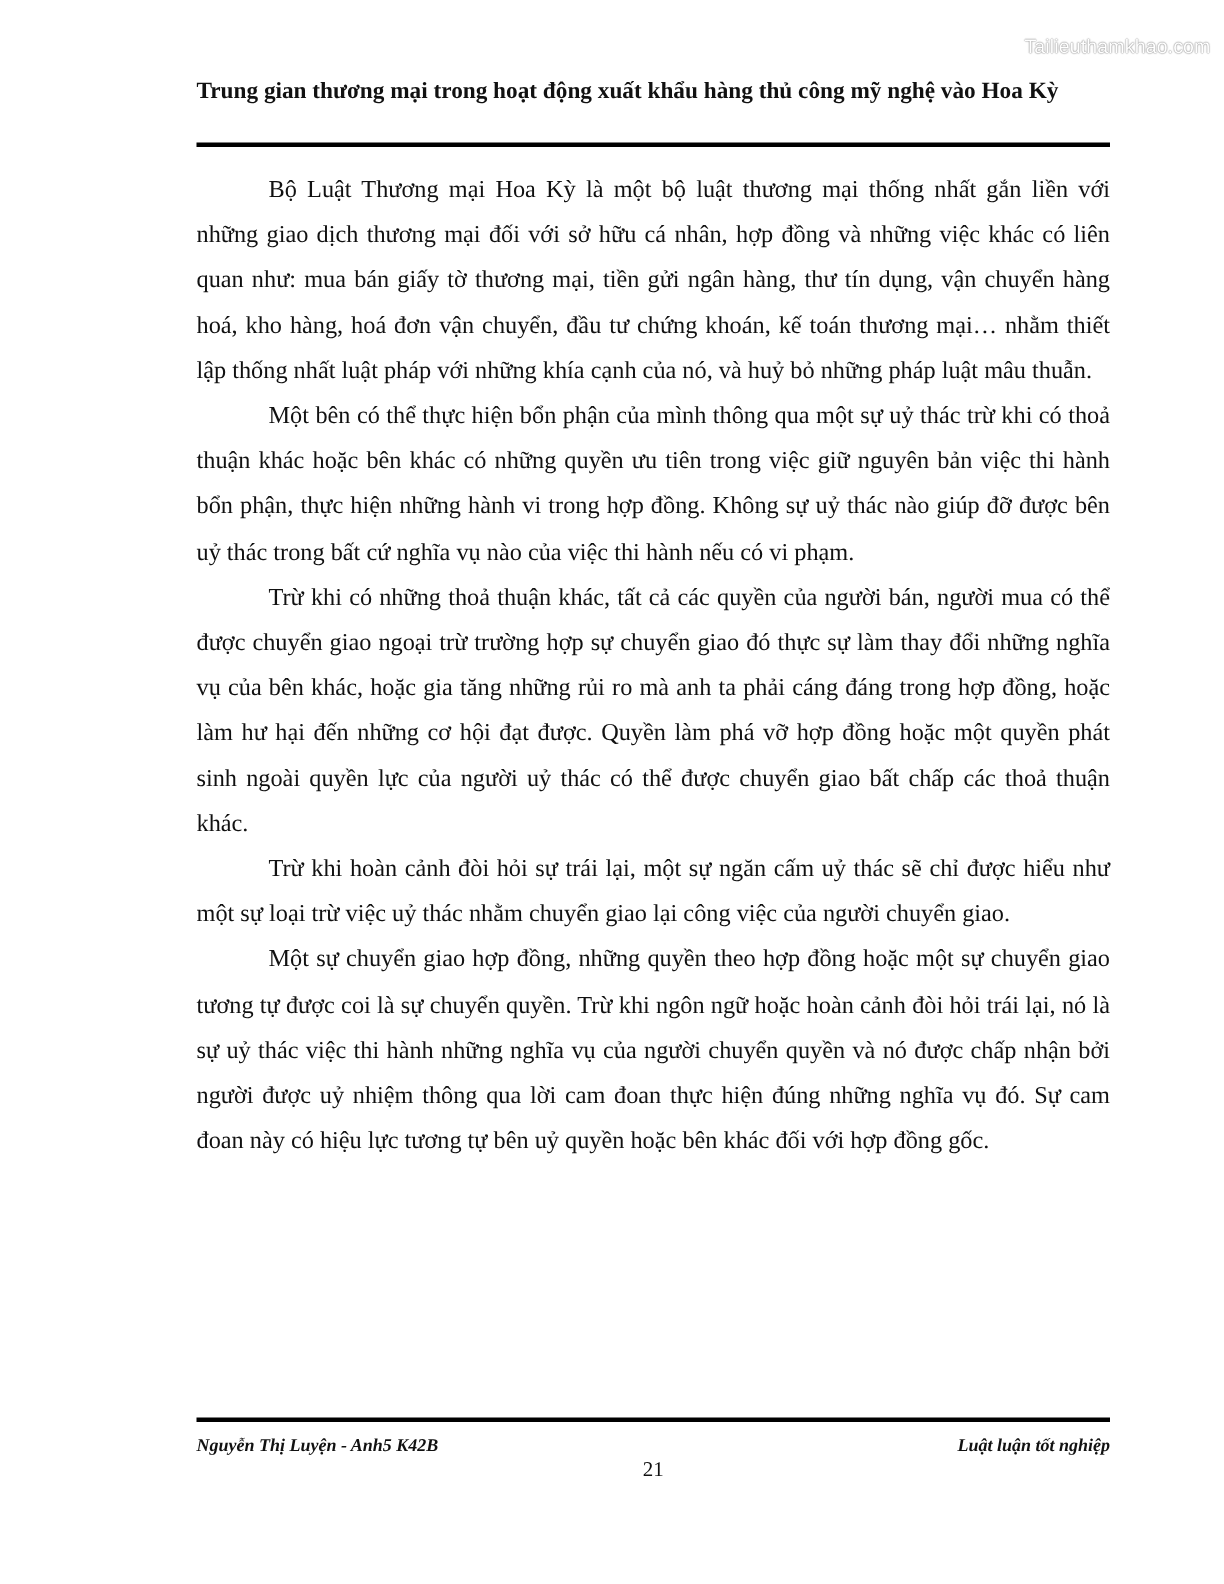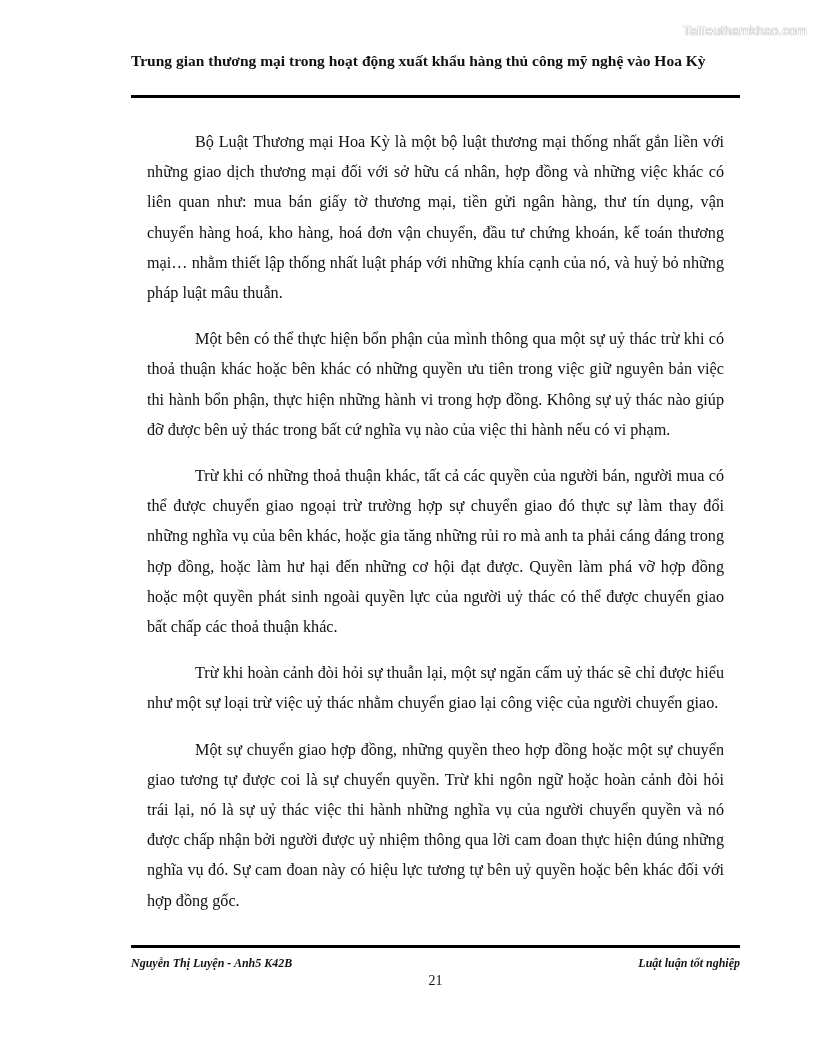--- a/index.html
+++ b/index.html
@@ -53,21 +53,21 @@
   .body-text {
     position: absolute;
     top: 111px;
     left: 0;
     width: 609px;
     font-size: 16.2px;
     line-height: 30.2px;
     text-align: justify;
   }
   .body-text p {
-    margin: 16px;
+    margin: 0;
     text-indent: 48px;
   }
   .bi { font-weight: bold; font-style: italic; }
   .footer-rule {
     position: absolute;
     top: 945px;
     left: 0;
     width: 609px;
     height: 3px;
     background: #000;
@@ -98,21 +98,21 @@
 <div class="watermark">Tailieuthamkhao.com</div>
 
 <div class="page">
   <div class="header-title">Trung gian thương mại trong hoạt động xuất khẩu hàng thủ công mỹ nghệ vào Hoa Kỳ</div>
   <div class="header-rule"></div>
 
   <div class="body-text">
     <p>Bộ Luật Thương mại Hoa Kỳ là một bộ luật thương mại thống nhất gắn liền với những giao dịch thương mại đối với sở hữu cá nhân, hợp đồng và những việc khác có liên quan như: mua bán giấy tờ thương mại, tiền gửi ngân hàng, thư tín dụng, vận chuyển hàng hoá, kho hàng, hoá đơn vận chuyển, đầu tư chứng khoán, kế toán thương mại… nhằm thiết lập thống nhất luật pháp với những khía cạnh của nó, và huỷ bỏ những pháp luật mâu thuẫn.</p>
     <p>Một bên có thể thực hiện bổn phận của mình thông qua một sự uỷ thác trừ khi có thoả thuận khác hoặc bên khác có những quyền ưu tiên trong việc giữ nguyên bản việc thi hành bổn phận, thực hiện những hành vi trong hợp đồng. Không sự uỷ thác nào giúp đỡ được bên uỷ thác trong bất cứ nghĩa vụ nào của việc thi hành nếu có vi phạm.</p>
     <p>Trừ khi có những thoả thuận khác, tất cả các quyền của người bán, người mua có thể được chuyển giao ngoại trừ trường hợp sự chuyển giao đó thực sự làm thay đổi những nghĩa vụ của bên khác, hoặc gia tăng những rủi ro mà anh ta phải cáng đáng trong hợp đồng, hoặc làm hư hại đến những cơ hội đạt được. Quyền làm phá vỡ hợp đồng hoặc một quyền phát sinh ngoài quyền lực của người uỷ thác có thể được chuyển giao bất chấp các thoả thuận khác.</p>
-    <p>Trừ khi hoàn cảnh đòi hỏi sự thuẫn lại, một sự ngăn cấm uỷ thác sẽ chỉ được hiểu như một sự loại trừ việc uỷ thác nhằm chuyển giao lại công việc của người chuyển giao.</p>
+    <p>Trừ khi hoàn cảnh đòi hỏi sự trái lại, một sự ngăn cấm uỷ thác sẽ chỉ được hiểu như một sự loại trừ việc uỷ thác nhằm chuyển giao lại công việc của người chuyển giao.</p>
     <p>Một sự chuyển giao hợp đồng, những quyền theo hợp đồng hoặc một sự chuyển giao tương tự được coi là sự chuyển quyền. Trừ khi ngôn ngữ hoặc hoàn cảnh đòi hỏi trái lại, nó là sự uỷ thác việc thi hành những nghĩa vụ của người chuyển quyền và nó được chấp nhận bởi người được uỷ nhiệm thông qua lời cam đoan thực hiện đúng những nghĩa vụ đó. Sự cam đoan này có hiệu lực tương tự bên uỷ quyền hoặc bên khác đối với hợp đồng gốc.</p>
   </div>
 
   <div class="footer-rule"></div>
   <div class="footer-left">Nguyễn Thị Luyện - Anh5 K42B</div>
   <div class="footer-right">Luật luận tốt nghiệp</div>
   <div class="page-number">21</div>
 </div>
 
 </body></html>

